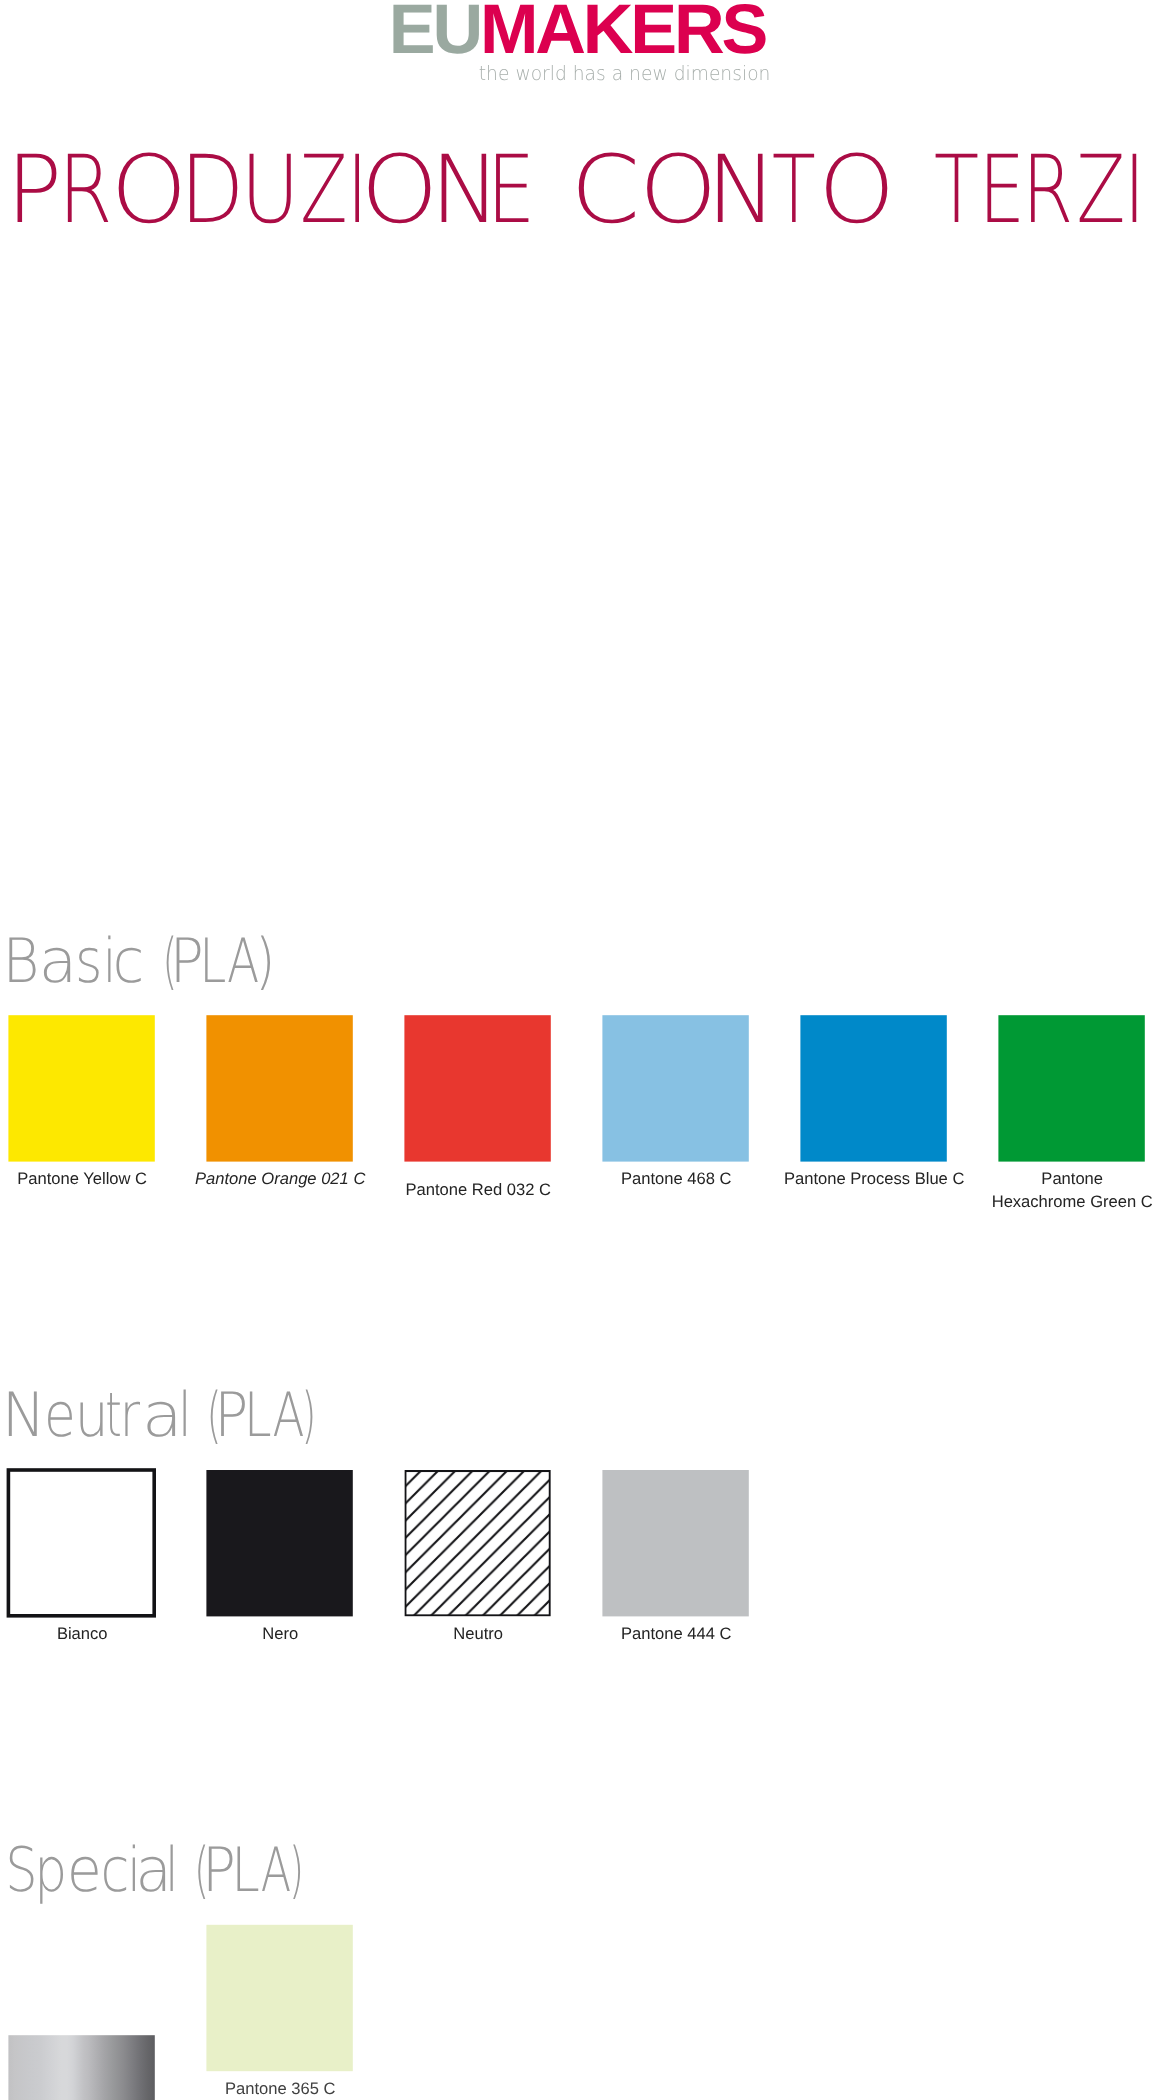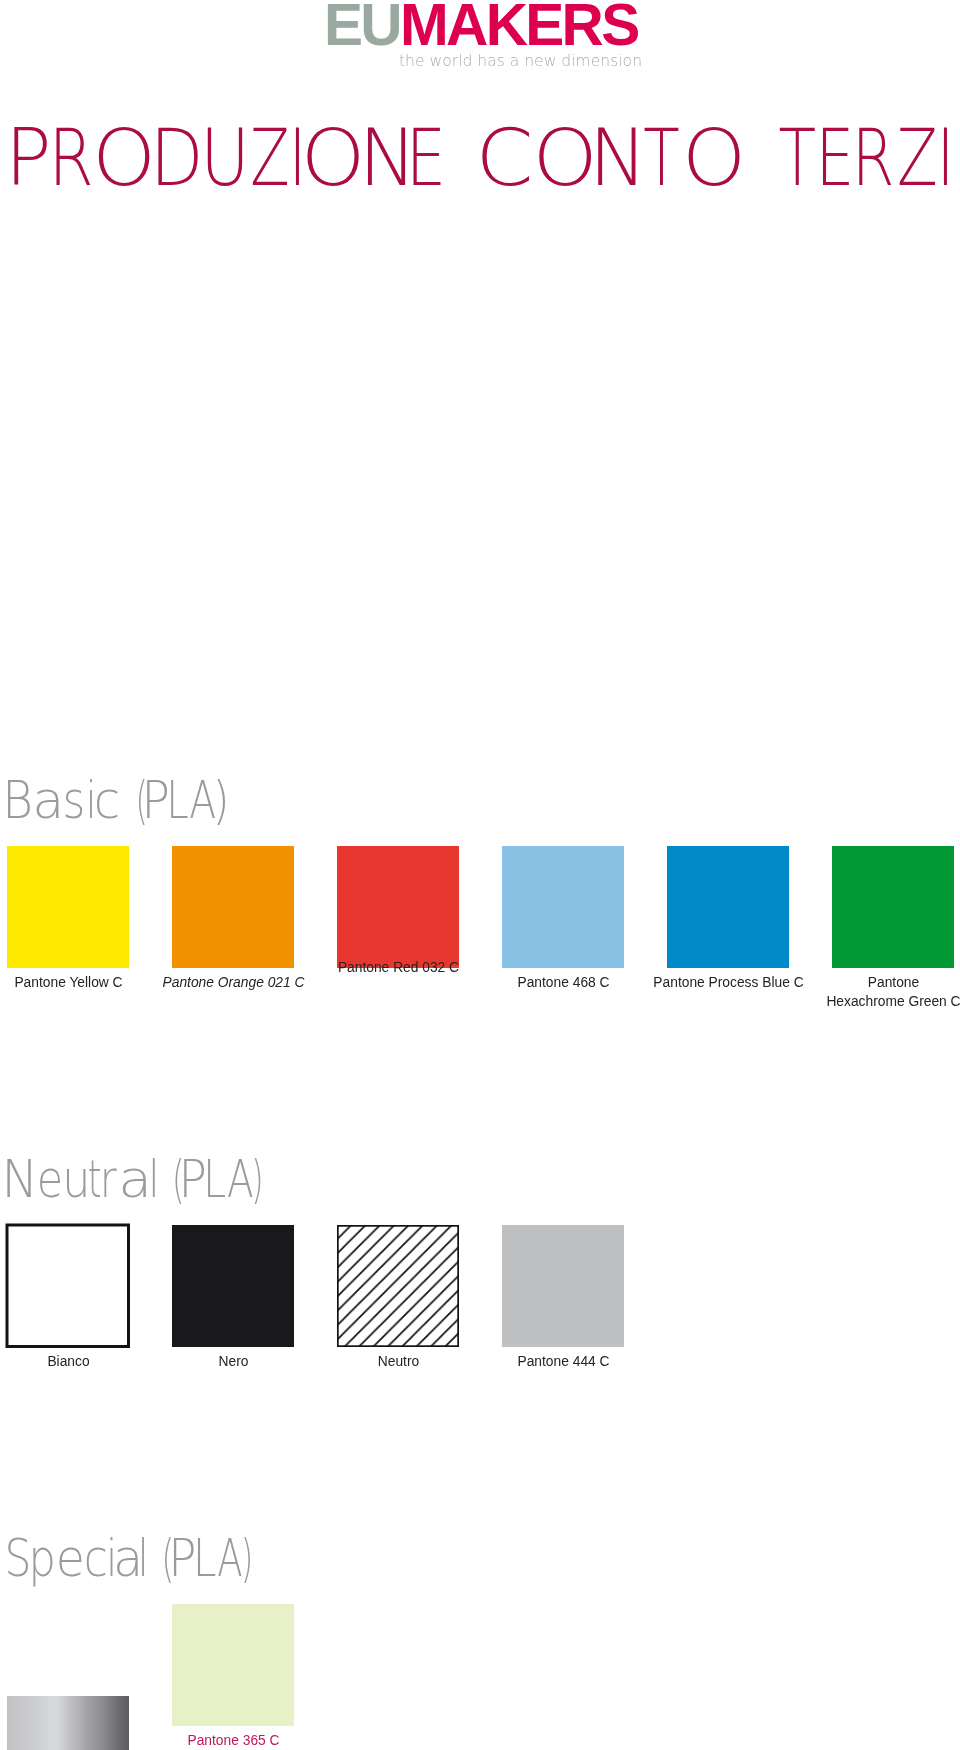--- a/index.html
+++ b/index.html
@@ -95,21 +95,21 @@
         </div>
       </div>
       <div class="swatch" style="left: 172px; top: 846px;">
         <div class="sw-box" style="background: rgb(241, 145, 0);"></div>
         <div class="sw-label" style="top: 126.5px; color: rgb(36, 36, 36); font-style: italic;">
           <span class="sw-label-line">Pantone Orange 021 C</span>
         </div>
       </div>
       <div class="swatch" style="left: 337px; top: 846px;">
         <div class="sw-box" style="background: rgb(232, 55, 47);"></div>
-        <div class="sw-label" style="top: 112px; color: rgb(36, 36, 36);">
+        <div class="sw-label" style="top: 136px; color: rgb(36, 36, 36);">
           <span class="sw-label-line">Pantone Red 032 C</span>
         </div>
       </div>
       <div class="swatch" style="left: 502px; top: 846px;">
         <div class="sw-box" style="background: rgb(135, 193, 227);"></div>
         <div class="sw-label" style="top: 126.5px; color: rgb(36, 36, 36);">
           <span class="sw-label-line">Pantone 468 C</span>
         </div>
       </div>
       <div class="swatch" style="left: 667px; top: 846px;">
@@ -191,18 +191,18 @@
         <text x="240.75" y="60" textLength="12.54" lengthAdjust="spacingAndGlyphs" fill="#9b9b9b">)</text>
       </svg>
       <div class="swatch" style="left: 7px; top: 1696px;">
         <div class="sw-box" style="background: linear-gradient(to right, rgb(193, 193, 195) 0%, rgb(197, 197, 199) 4%, rgb(200, 201, 204) 14%, rgb(203, 204, 207) 22%, rgb(209, 210, 213) 29%, rgb(215, 216, 218) 36%, rgb(215, 216, 218) 40%, rgb(210, 211, 214) 44%, rgb(203, 204, 207) 47%, rgb(194, 194, 197) 51%, rgb(187, 187, 190) 55%, rgb(176, 176, 179) 60%, rgb(165, 165, 168) 65%, rgb(153, 154, 156) 71%, rgb(138, 138, 141) 79%, rgb(124, 124, 128) 85%, rgb(110, 110, 114) 91%, rgb(102, 102, 105) 95%, rgb(93, 93, 97) 100%);"></div>
         <div class="sw-label" style="top: 126.5px; color: rgb(36, 36, 36);">
           <span class="sw-label-line">Argento</span>
         </div>
       </div>
       <div class="swatch" style="left: 172px; top: 1604px;">
         <div class="sw-box" style="background: rgb(232, 240, 200);"></div>
-        <div class="sw-label" style="top: 126.5px; color: #be185d;">
+        <div class="sw-label" style="top: 126.5px; color: #404040;">
           <span class="sw-label-line">Pantone 365 C</span>
         </div>
       </div>
     </div>
 </div>
 
 </body></html>

